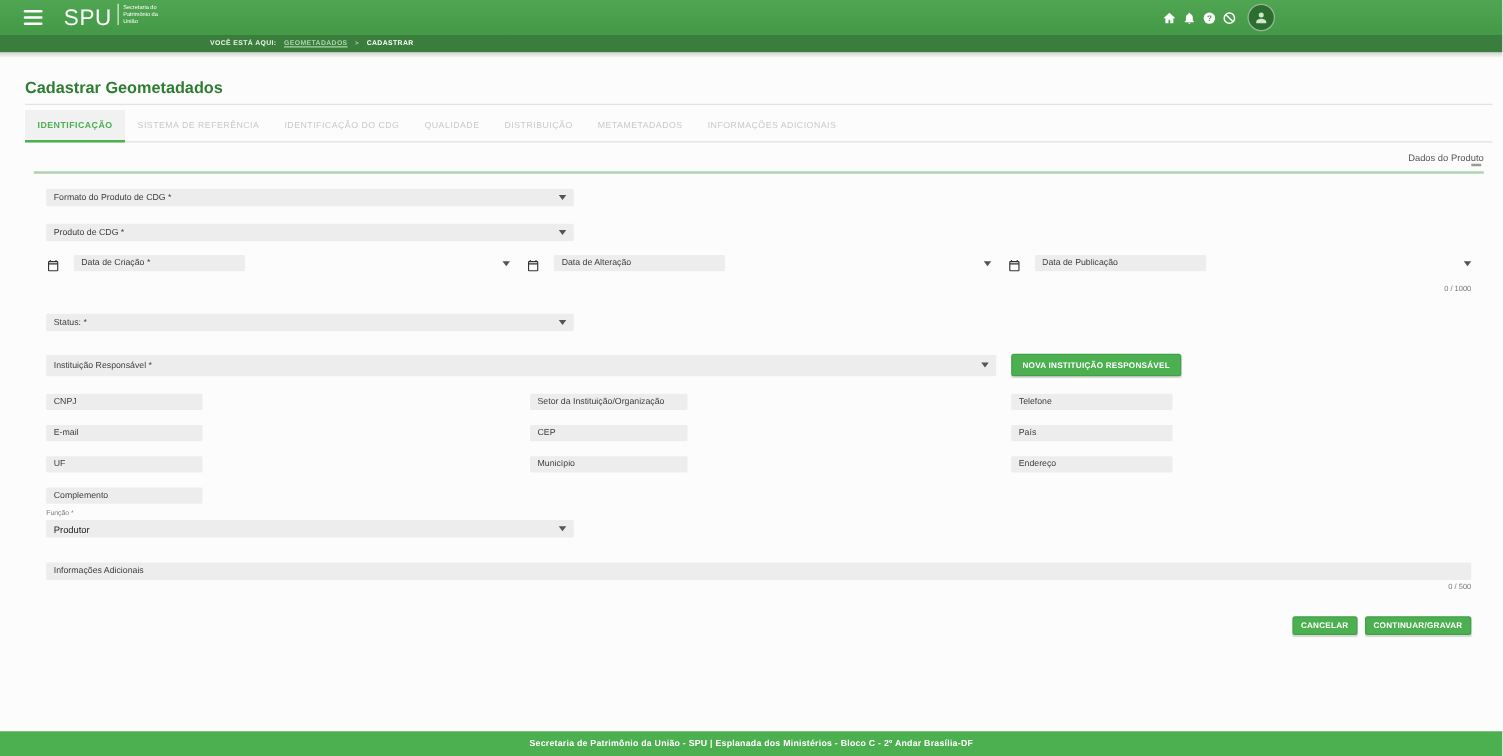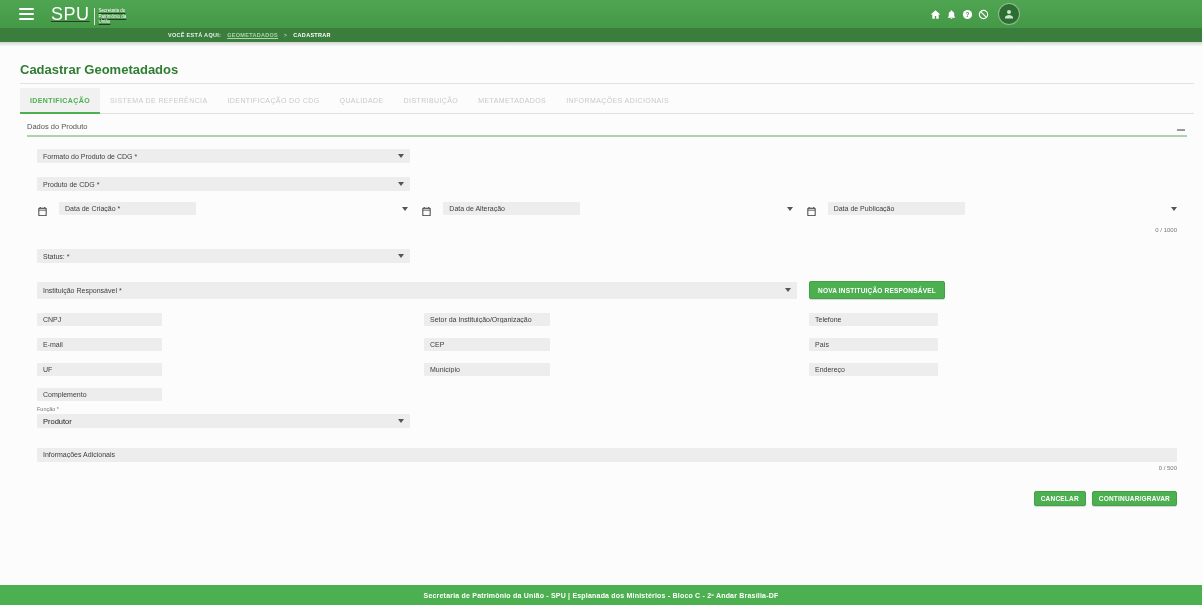--- a/index.html
+++ b/index.html
@@ -9,21 +9,21 @@
     background:#fcfcfc; color:#333; position:relative; overflow:hidden;
   }
   
   .topbar {
     position:absolute; top:0; left:0; width:1202px; height:28px;
     background:linear-gradient(#4fa551,#449946); display:flex; align-items:center;
   }
   .hamburger { position:absolute; left:19px; top:8px; width:15px; height:12px;
     display:flex; flex-direction:column; justify-content:space-between; cursor:pointer; }
   .hamburger i { display:block; height:2px; background:#fff; border-radius:1px; }
-  .logo { position:absolute; left:51px; top:3px; display:flex; align-items:flex-end; cursor:pointer;text-decoration:underline; }
+  .logo { position:absolute; left:51px; top:3px; display:flex; align-items:flex-start; cursor:pointer; }
   .logo-main { color:#fff; font-size:18px; font-weight:400; letter-spacing:0.5px; line-height:22px; }
   .logo-sub { color:#fff; font-size:4.5px; line-height:1.25; width:42px;
     border-left:1px solid rgba(255,255,255,.8); padding-left:4px; margin-left:4px; }
   .top-icons { position:absolute; left:929px; top:0; height:28px; display:flex; align-items:center; gap:4px; }
   .tico { width:12px; height:12px; display:flex; align-items:center; justify-content:center; cursor:pointer; }
   .tico svg { width:11px; height:11px; }
   .avatar { width:22px; height:22px; border-radius:50%; background:#2c6e2f;
     display:flex; align-items:center; justify-content:center; margin-left:5px; cursor:pointer;
     border:1px solid rgba(255,255,255,.5); }
   .avatar svg { width:12px; height:12px; }
@@ -46,29 +46,29 @@
   .title-rule { border:none; border-top:1px solid #e2e2e2; margin:0 8px; }
   
   .tabs { display:flex; margin:4px 8px 0 8px; border-bottom:1px solid #e0e0e0; }
   .tab { padding:9px 10px 8px 10px; font-size:7px; line-height:7px; letter-spacing:0.4px;
     color:#c9c9c9; cursor:pointer; white-space:nowrap; }
   .tab.active { color:#4caf50; background:#f1f1f1; border-bottom:2px solid #4caf50;
     margin-bottom:-1px; font-weight:bold; }
   
   .section { margin:0 15px; }
   .section-head { display:flex; justify-content:space-between; align-items:flex-end;
-    border-bottom:2px solid #aed3ae; padding-bottom:4px; margin-top:8px; }
+    border-bottom:2px solid #aed3ae; padding-bottom:4px; margin-top:8px;flex-direction:column; }
   .section-title { font-size:7.5px; color:#555; }
   .collapse-btn { width:8px; height:2px; background:#9a9a9a; margin-right:2px; cursor:pointer; }
   .fields { margin-left:10px; margin-right:10px; }
   
   .gin { background:#ededed; border:none; height:14px; font-size:7px; color:#3d3d3d;
     padding:0 6px; font-family:"Liberation Sans",sans-serif; border-radius:1px; }
   .gin::placeholder { color:#3d3d3d; opacity:1; }
-  .sel { background:#ededed; height:14px; width:373px; display:flex; align-items:center;
+  .sel { background:#ededed; height:14px; width:422px; display:flex; align-items:center;
     justify-content:space-between; padding:0 6px; border-radius:1px; cursor:pointer; }
   .sel .lbl { font-size:7px; color:#3d3d3d; }
   .caret { width:0; height:0; border-left:3px solid transparent; border-right:3px solid transparent;
     border-top:4px solid #555; }
   .row-m12 { margin-top:12px; } .row-m14 { margin-top:14px; }
   .row-m16 { margin-top:16px; } .row-m15 { margin-top:15px; }
   
   .date-row { display:flex; margin-top:11px;align-items:flex-end; }
   .date-field { width:375px; display:flex; align-items:center; margin-right:13px; }
   .date-field:last-child { margin-right:0; }

